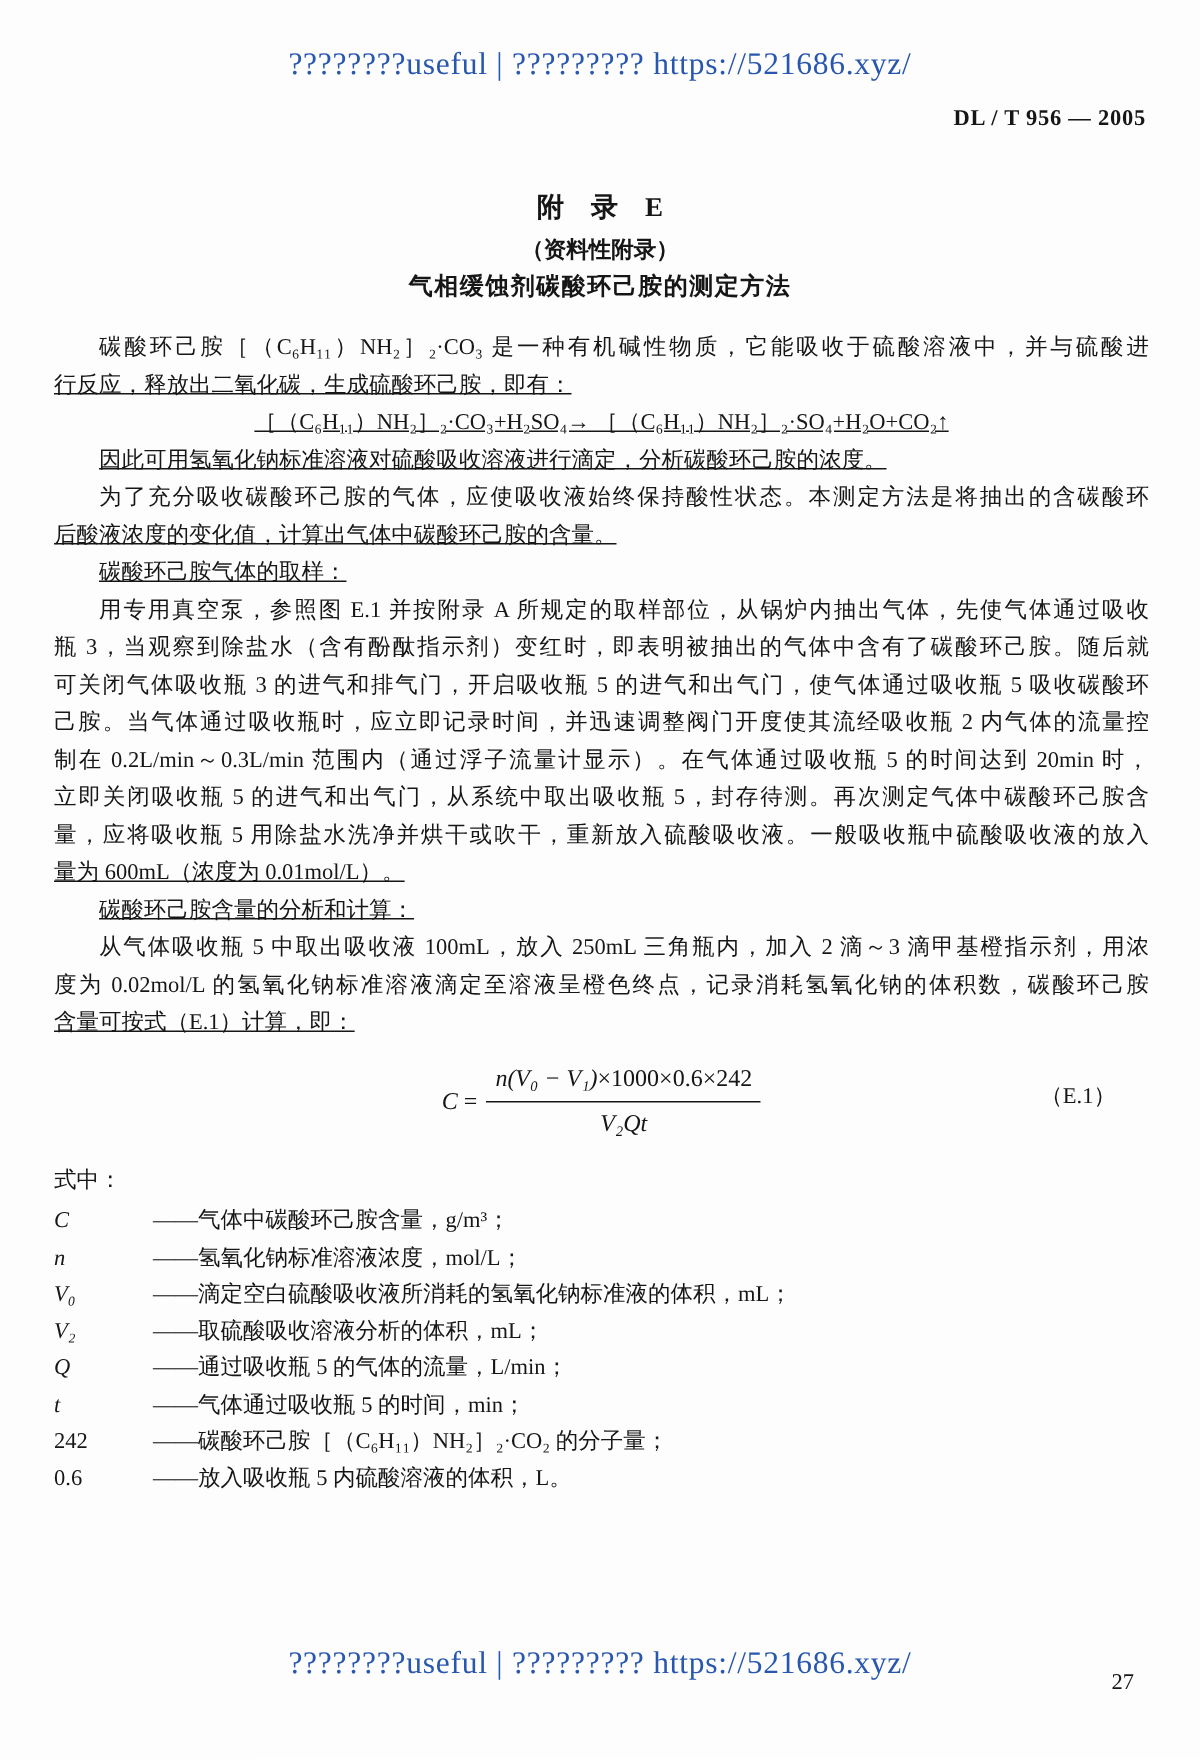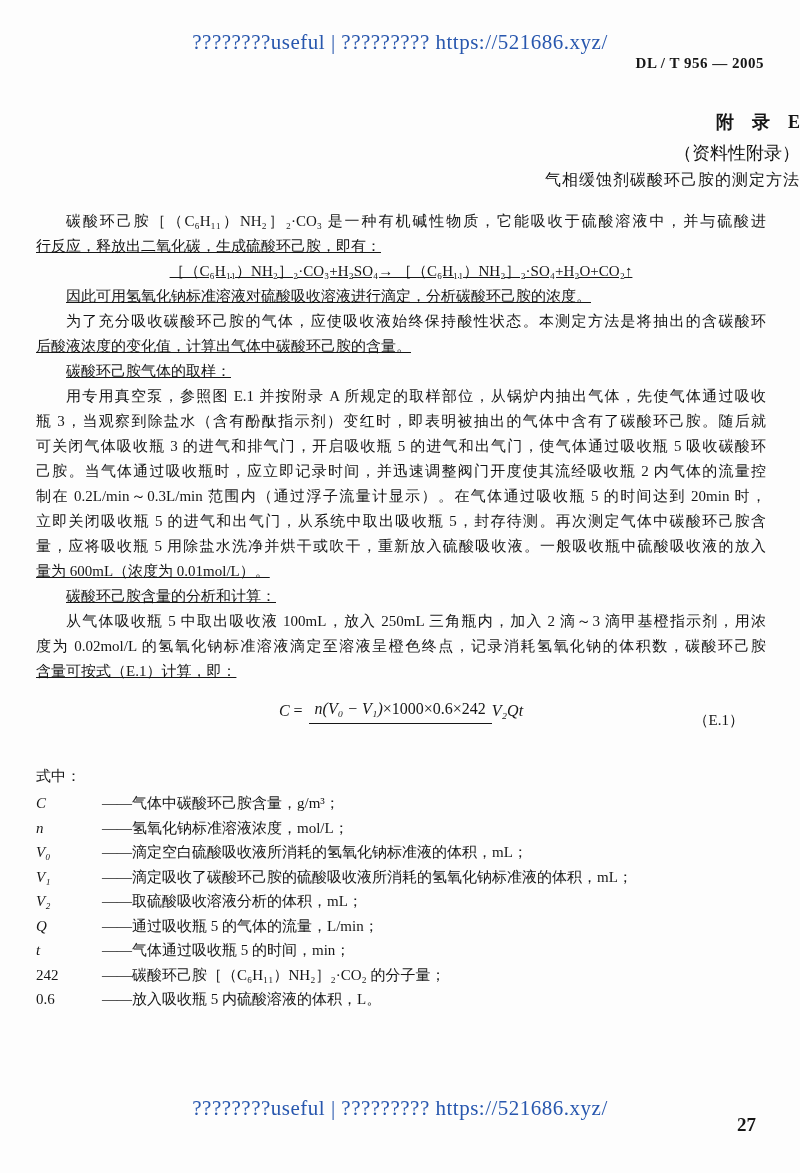--- a/index.html
+++ b/index.html
@@ -16,26 +16,27 @@
     text-align: center;
     font-size: 21px;
     padding-top: 30px;
     letter-spacing: 0.5px;
   }
   .doc-code {
     text-align: right;
     font-weight: bold;
     font-size: 15px;
     padding-right: 36px;
+    margin-top: 16px;
     letter-spacing: 0.5px;
   }
-  .title-block { text-align: right; }
+  .title-block { text-align: center; }
   .t1 { margin-top: 38px; font-size: 18px; font-weight: bold; }
-  .t2 { margin-top: 7px;  font-size: 18px; font-weight: normal; }
-  .t3 { margin-top: 5px;  font-size: 16px; font-weight: normal; letter-spacing: 1px; }
+  .t2 { margin-top: 7px;  font-size: 15px; font-weight: bold; }
+  .t3 { margin-top: 5px;  font-size: 16px; font-weight: bold; letter-spacing: 1px; }
   .body-block {
     margin: 18px 34px 13px 36px;
     font-size: 15px;
     line-height: 25px;
   }
   .line { text-align: justify; text-align-last: justify; }
   .line.short { text-align: left; text-align-last: left; text-decoration: underline; }
   .line.indent { text-indent: 2em; }
   .line.center { text-align: center; text-align-last: center; }
   .formula-row {
@@ -43,38 +44,37 @@
     margin: 12px 0 10px 0;
     height: 58px;
   }
   .formula-center {
     position: absolute; left: 0; right: 0; top: 0;
     text-align: center;
     font-size: 16px;
   }
   .f-lhs { display: inline-block; vertical-align: middle; margin-right: 6px; }
   .f-lhs i { font-style: italic; }
-  .fraction { display: inline-flex; flex-direction: row; vertical-align: middle; text-align: center; }
+  .fraction { display: inline-flex; flex-direction: column; vertical-align: middle; text-align: center; }
   .numer { display: block; padding: 0 6px 2px 6px; border-bottom: 1.5px solid #161616; }
   .denom { display: block; padding-top: 2px; }
   .fraction i, .f-var { font-style: italic; }
   .f-label { position: absolute; right: 22px; top: 12px; font-size: 15px; }
   .where-label { text-align: right; text-align-last: left; }
   .defs { margin-top: 2px; }
   .def-row { line-height: 24.5px; text-align: left; text-align-last: left; }
   .def-sym { display: inline-block; width: 66px; text-align: right; }
   .def-sym.it { font-style: italic; }
   .footer-watermark {
     position: absolute; left: 0; right: 0; top: 1096px;
     text-align: center; font-size: 21px; letter-spacing: 0.5px;
   }
   .page-number {
     position: absolute; right: 44px; top: 1114px;
-    font-size: 19px;
-    font-weight: bold;
+    font-size: 15px;
   }
 </style>
 </head>
 <body>
 
 <div class="page">
 
   <div class="watermark" style="color: rgb(40, 87, 174);">????????useful | ????????? https://521686.xyz/</div>
 
   <div class="doc-code">DL / T 956 — 2005</div>
@@ -115,21 +115,20 @@
       </div>
       <span class="f-label">（E.1）</span>
     </div>
 
     <div class="line where-label">式中：</div>
 
     <div class="defs">
       <div class="def-row"><span class="def-sym it">C</span><span>——气体中碳酸环己胺含量，g/m³；</span></div>
       <div class="def-row"><span class="def-sym it">n</span><span>——氢氧化钠标准溶液浓度，mol/L；</span></div>
       <div class="def-row"><span class="def-sym it">V₀</span><span>——滴定空白硫酸吸收液所消耗的氢氧化钠标准液的体积，mL；</span></div>
-      <div class="def-row"><span class="def-sym it">V₁</span><span>——滴定吸收了碳酸环己胺的硫酸吸收液所消耗的氢氧化钠标准液的体积，mL；</span></div>
       <div class="def-row"><span class="def-sym it">V₂</span><span>——取硫酸吸收溶液分析的体积，mL；</span></div>
       <div class="def-row"><span class="def-sym it">Q</span><span>——通过吸收瓶 5 的气体的流量，L/min；</span></div>
       <div class="def-row"><span class="def-sym it">t</span><span>——气体通过吸收瓶 5 的时间，min；</span></div>
       <div class="def-row"><span class="def-sym">242</span><span>——碳酸环己胺［（C₆H₁₁）NH₂］₂·CO₂ 的分子量；</span></div>
       <div class="def-row"><span class="def-sym">0.6</span><span>——放入吸收瓶 5 内硫酸溶液的体积，L。</span></div>
     </div>
   </div>
 
   <div class="footer-watermark" style="color: rgb(40, 87, 174);">????????useful | ????????? https://521686.xyz/</div>
   <div class="page-number">27</div>

